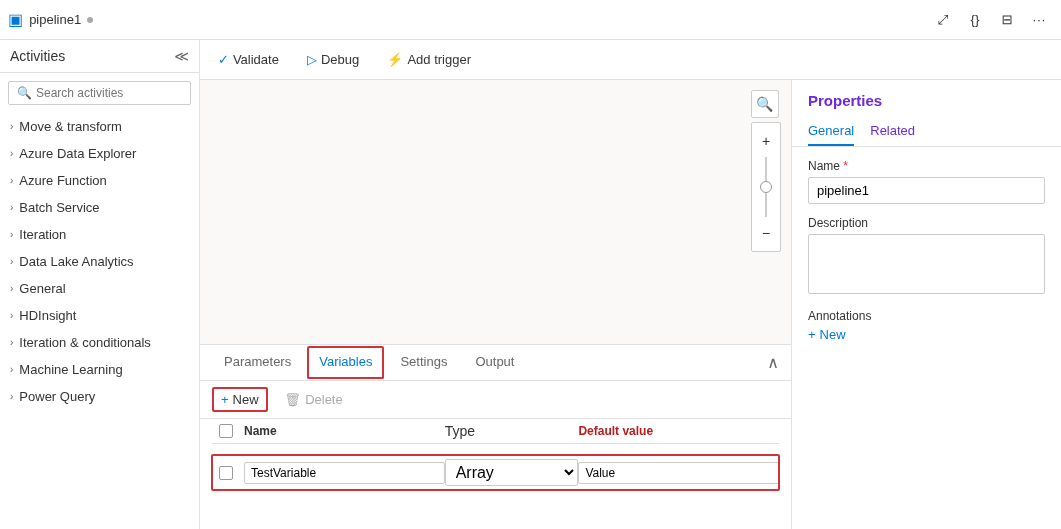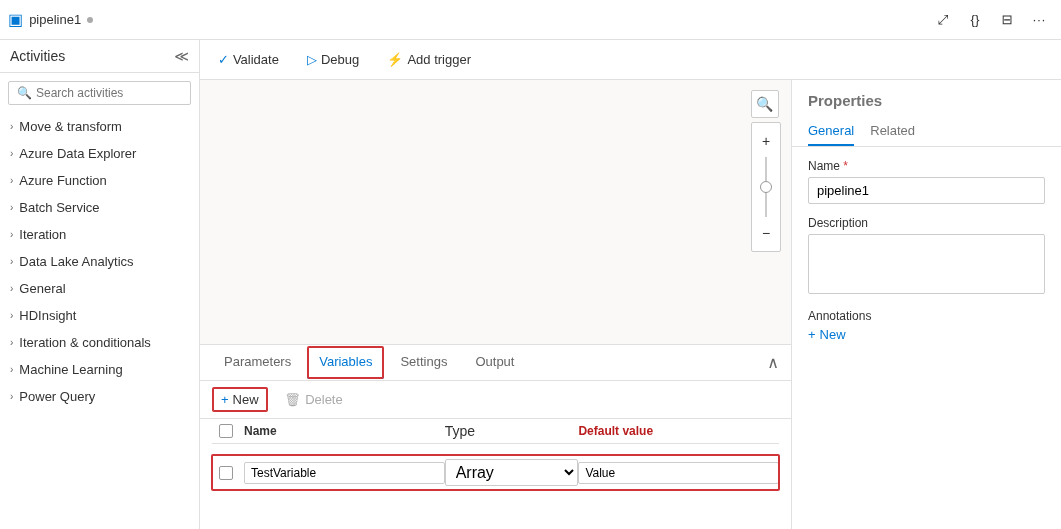--- a/index.html
+++ b/index.html
@@ -141,27 +141,27 @@
       width: 100%; padding: 3px 6px; border: 1px solid #ccc; border-radius: 2px;
       font-size: 16px; outline: none; background: #fff; cursor: pointer;
     }
 
     
     .right-panel {
       width: 270px; border-left: 1px solid #e0e0e0; background: #fff;
       display: flex; flex-direction: column; flex-shrink: 0; overflow-y: auto;
     }
     .right-panel-title {
-      font-size: 15px; font-weight: 600; color: #737373; padding: 12px 16px 8px;
+      font-size: 15px; font-weight: 600; color: #6d28d9; padding: 12px 16px 8px;
     }
     .right-tabs {
       display: flex; padding: 0 16px; border-bottom: 1px solid #e0e0e0; gap: 16px;
     }
     .right-tab {
-      padding: 6px 0; cursor: pointer; font-size: 13px; color: #737373;
+      padding: 6px 0; cursor: pointer; font-size: 13px; color: #6d28d9;
       border-bottom: 2px solid transparent;
     }
     .right-tab.active { color: #0078d4; border-bottom: 2px solid #0078d4; }
     .right-panel-content { padding: 12px 16px; display: flex; flex-direction: column; gap: 12px; }
     .field-label { font-size: 12px; color: #333; margin-bottom: 4px; }
     .required-star { color: #d13438; }
     .field-input {
       width: 100%; padding: 5px 8px; border: 1px solid #ccc; border-radius: 2px;
       font-size: 13px; outline: none;
     }

